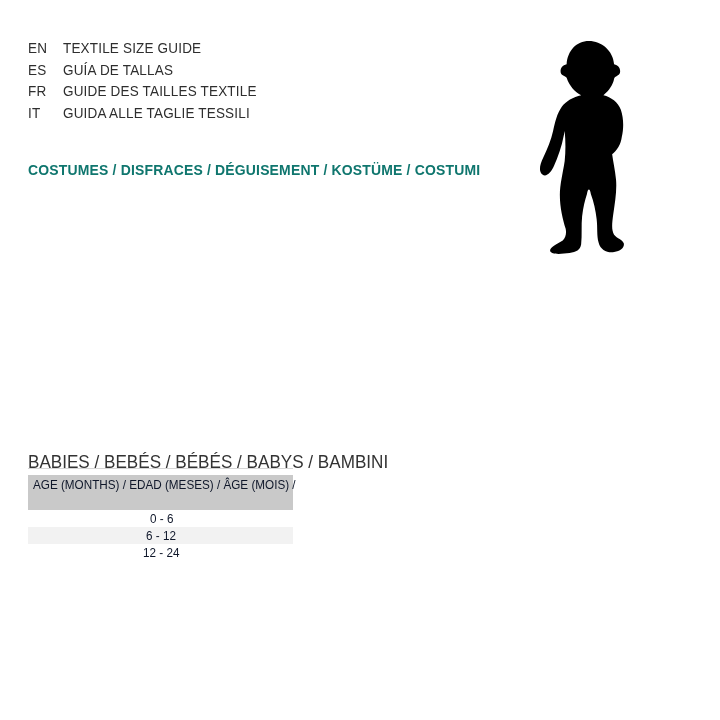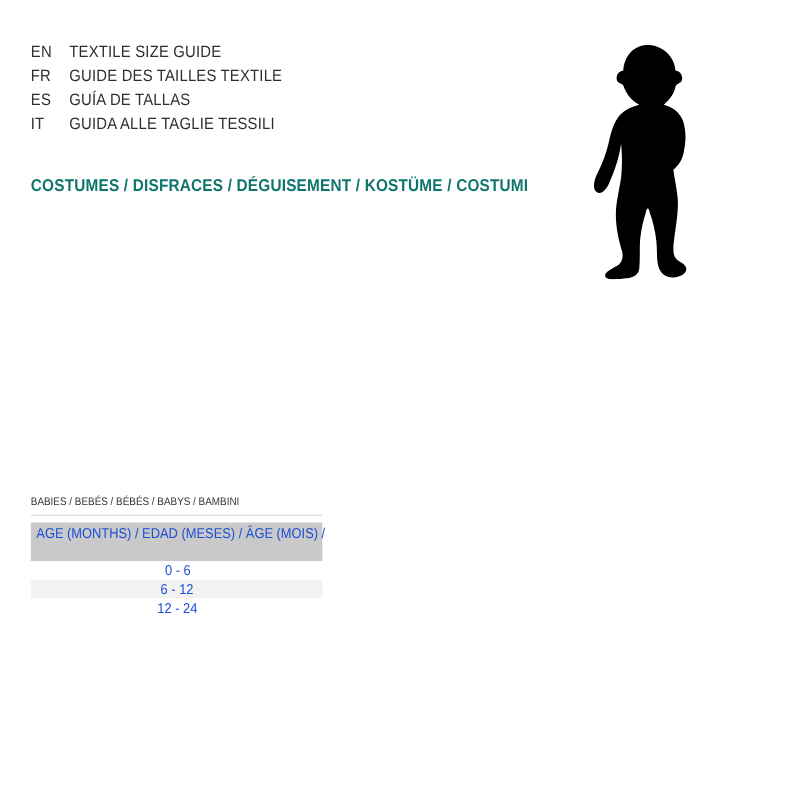--- a/index.html
+++ b/index.html
@@ -34,21 +34,21 @@
     color: #0f766e;
   }
 
   
   .baby { position: absolute; left: 537px; top: 39px; width: 98px; height: 215px; }
   .baby svg { display: block; width: 100%; height: 100%; }
 
   
   .babies-title {
     position: absolute; left: 28px; top: 451px;
-    font-size: 10px; font-weight: 500; color: #333333;
+    font-size: 19px; font-weight: 500; color: #333333;
   }
   .divider {
     position: absolute; left: 28px; top: 468px;
     width: 265px; height: 1px; background: #d6d6d6;
   }
   .size-table {
     position: absolute; left: 28px; top: 475px;
     width: 265px; font-size: 13px; color: #3d3d3d;
   }
   .size-table .thead {
@@ -68,26 +68,26 @@
 <body>
 
 <div class="canvas">
 
   <div class="lang-list">
     <div class="lang-row">
       <span class="lang-code cx">EN</span>
       <span class="lang-label cx">TEXTILE SIZE GUIDE</span>
     </div>
     <div class="lang-row">
+      <span class="lang-code cx">ES</span>
+      <span class="lang-label cx">GUÍA DE TALLAS</span>
+    </div>
+    <div class="lang-row">
       <span class="lang-code cx">FR</span>
       <span class="lang-label cx">GUIDE DES TAILLES TEXTILE</span>
-    </div>
-    <div class="lang-row">
-      <span class="lang-code cx">ES</span>
-      <span class="lang-label cx">GUÍA DE TALLAS</span>
     </div>
     <div class="lang-row">
       <span class="lang-code cx">IT</span>
       <span class="lang-label cx">GUIDA ALLE TAGLIE TESSILI</span>
     </div>
   </div>
 
   <div class="category">
     <span class="cx">COSTUMES / DISFRACES / DÉGUISEMENT / KOSTÜME / COSTUMI</span>
   </div>
@@ -133,21 +133,21 @@
            C78,12 66,2 53,2
            Z" fill="#000000"></path>
     </svg>
   </div>
 
   <div class="babies-title">
     <span class="cx">BABIES / BEBÉS / BÉBÉS / BABYS / BAMBINI</span>
   </div>
   <div class="divider"></div>
 
-  <div class="size-table" style="color: #1d4ed8;">
+  <div class="size-table" style="color: #0f172a;">
     <div class="thead">
       <div><span class="cx">AGE (MONTHS) / EDAD (MESES) / ÂGE (MOIS) /</span></div>
     </div>
     <div class="trow"><span class="cx">0 - 6</span></div>
     <div class="trow alt"><span class="cx">6 - 12</span></div>
     <div class="trow"><span class="cx">12 - 24</span></div>
   </div>
 
 </div>
 

